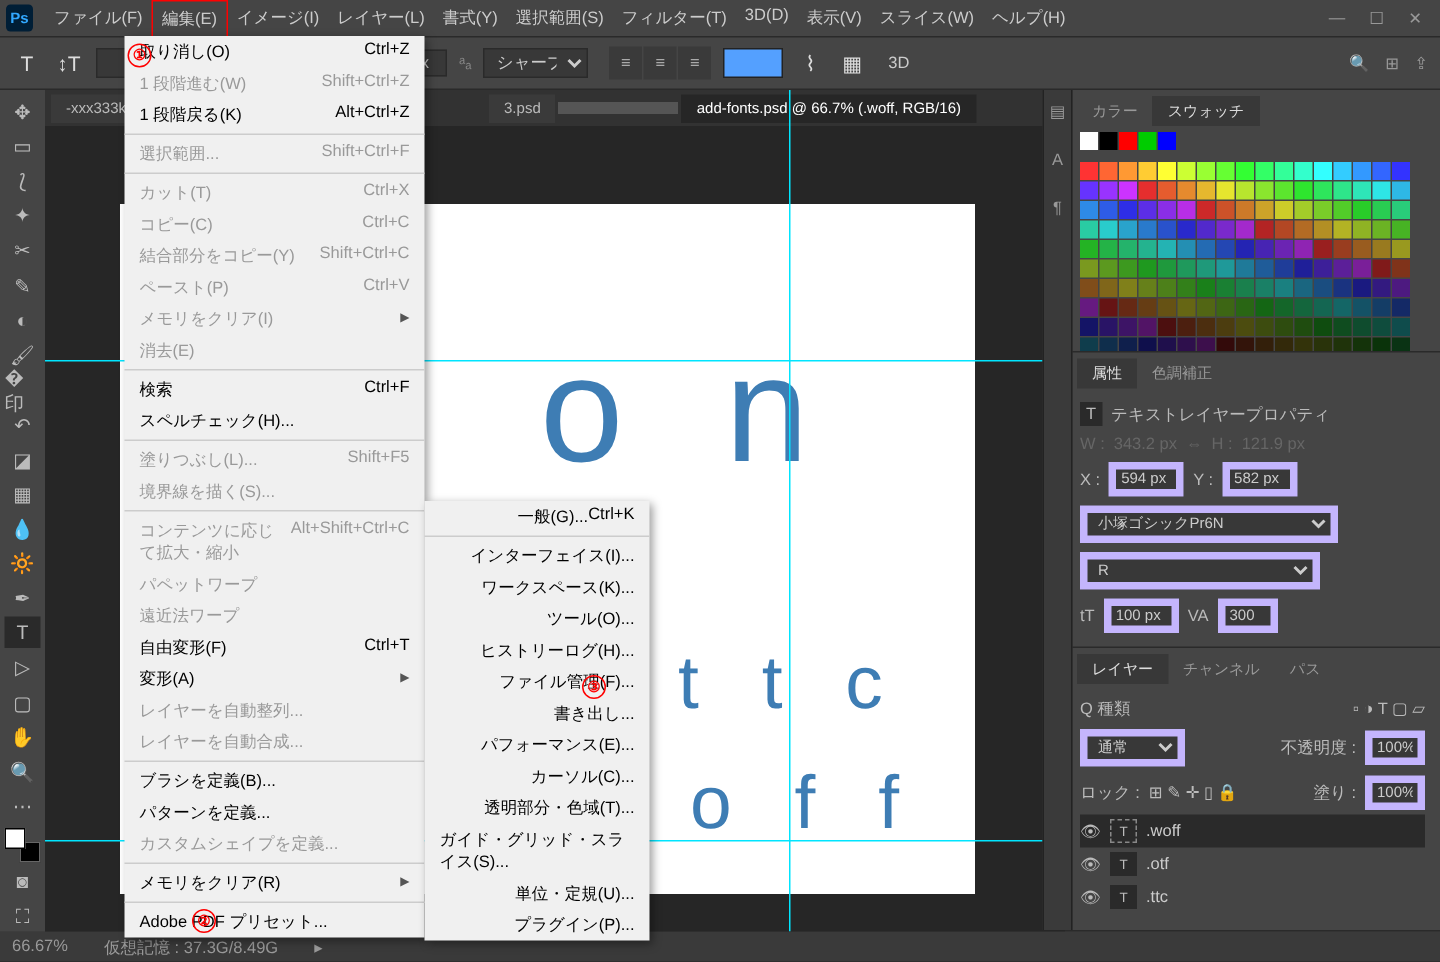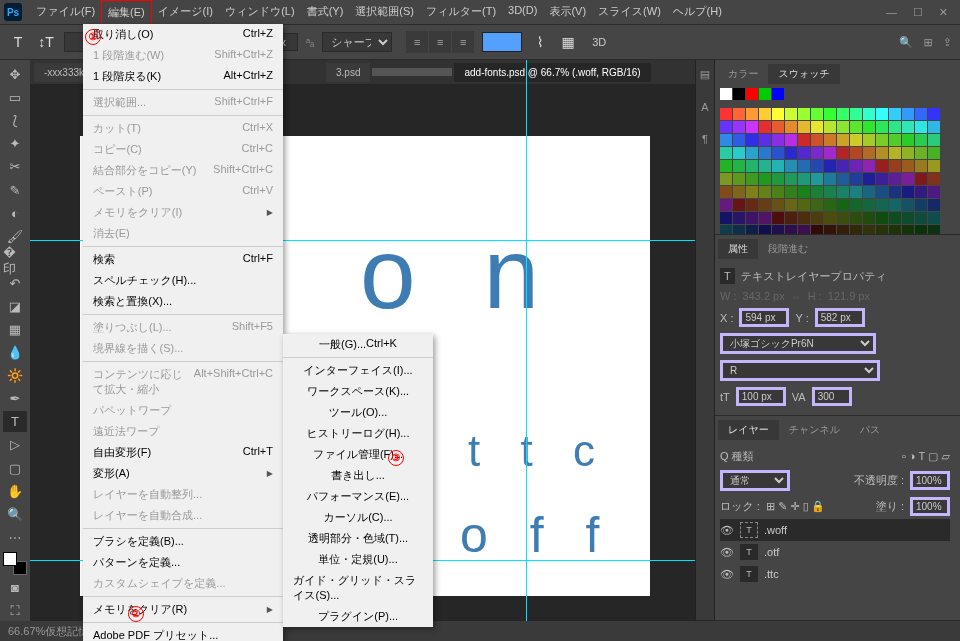--- a/index.html
+++ b/index.html
@@ -31,52 +31,52 @@
 .canvas{position:absolute;left:50px;top:76px;width:570px;height:460px;background:#fff}
 .guide-h{position:absolute;left:0;right:0;height:1px;background:#00e5ff}
 .guide-v{position:absolute;top:0;bottom:0;width:1px;background:#00e5ff}
 .canvas-text{position:absolute;color:#3e7db4;font-family:sans-serif}
 .dropdown{position:absolute;left:83px;top:24px;width:200px;background:#f0f0f0;color:#000;box-shadow:2px 2px 6px rgba(0,0,0,.4);z-index:10}
 .dropdown .mi{padding:3px 10px;display:flex;justify-content:space-between;font-size:11px}
 .dropdown .mi.disabled{color:#999}
 .dropdown .sep{height:1px;background:#ccc;margin:2px 0}
 .dropdown .arrow::after{content:"▶";font-size:8px;color:#555}
 .submenu{position:absolute;left:283px;top:334px;width:150px;background:#f0f0f0;color:#000;box-shadow:2px 2px 6px rgba(0,0,0,.4);z-index:11}
-.submenu .mi{padding:3px 10px;display:flex;justify-content:center;font-size:11px}
+.submenu .mi{padding:3px 10px;display:flex;justify-content:flex-end;font-size:11px}
 .submenu .mi.hl{background:#1e90ff;color:#fff}
 .submenu .mi.redbox{border:1px solid #ff0000}
 .submenu .sep{height:1px;background:#ccc;margin:2px 0}
 .annot{position:absolute;color:#ff0000;font-size:13px;z-index:20;font-weight:bold}
 .annot .circ{border:1.5px solid #ff0000;border-radius:50%;width:16px;height:16px;display:inline-flex;align-items:center;justify-content:center;font-size:10px}
 .panels{width:250px;background:#454545;display:flex;flex-direction:column}
 .panel{border-bottom:1px solid #2a2a2a}
 .panel-tabs{display:flex;padding:4px 8px 0;gap:0}
 .panel-tabs span{padding:3px 10px;font-size:10px;color:#999}
 .panel-tabs span.active{color:#ddd;background:#383838}
 .panel-body{padding:6px 10px}
 .swatch-row{display:flex;flex-wrap:wrap;gap:1px;padding:4px 10px}
 .swatch-row .sw{width:12px;height:12px}
 .props-row{display:flex;align-items:center;gap:6px;padding:3px 0;font-size:10px;color:#bbb}
-.props-row input,.props-row select{background:#383838;border:3px solid #c4b5fd;color:#ccc;padding:1px 3px;font-size:10px}
+.props-row input,.props-row select{background:#383838;border:5px solid #c4b5fd;color:#ccc;padding:1px 3px;font-size:10px}
 .layer-row{display:flex;align-items:center;gap:6px;padding:3px 0;font-size:10px}
 .layer-row .eye{width:14px;text-align:center;color:#bbb}
 .layer-row .thumb{width:18px;height:16px;background:#2a2a2a;display:flex;align-items:center;justify-content:center;color:#bbb;font-size:9px}
-.statusbar{height:20px;background:#3a3a3a;display:flex;align-items:center;padding:0 8px;font-size:10px;color:#999;gap:0}
+.statusbar{height:20px;background:#3a3a3a;display:flex;align-items:center;padding:0 8px;font-size:10px;color:#999;gap:24px}
 .mini-strip{position:absolute;left:695px;top:60px;width:20px;height:560px;background:#3a3a3a;border-left:1px solid #222;border-right:1px solid #222;display:flex;flex-direction:column;align-items:center;padding-top:8px;gap:20px;color:#999}
 </style>
 </head>
 <body>
 
 <div class="titlebar">
   <div class="ps-icon">Ps</div>
   <div class="menubar">
     <span>ファイル(F)</span>
     <span class="hl">編集(E)</span>
     <span>イメージ(I)</span>
-    <span>ウィンドウ(L)</span>
+    <span>レイヤー(L)</span>
     <span>書式(Y)</span>
     <span>選択範囲(S)</span>
     <span>フィルター(T)</span>
     <span>3D(D)</span>
     <span>表示(V)</span>
     <span>スライス(W)</span>
     <span>ヘルプ(H)</span>
   </div>
   <div class="win-controls">
     <span>—</span>
@@ -143,21 +143,21 @@
 
   <div class="canvas-area">
     <div class="tabs-row">
       <div class="tab">-xxx333kkk</div>
       <div class="tab" style="margin-left:220px">3.psd</div>
       <div class="tab" style="width:80px;background:#555"></div>
       <div class="tab active">add-fonts.psd @ 66.7% (.woff, RGB/16)</div>
     </div>
     <div class="canvas">
       <div class="canvas-text" style="left:280px;top:80px;font-size:100px;letter-spacing:20px">o n t</div>
-      <div class="canvas-text" style="left:388px;top:290px;font-size:44px;letter-spacing:14px">t t c</div>
+      <div class="canvas-text" style="left:372px;top:290px;font-size:50px;letter-spacing:14px">t t c</div>
       <div class="canvas-text" style="left:380px;top:370px;font-size:50px;letter-spacing:14px">o f f</div>
     </div>
     <div class="guide-h" style="top:180px"></div>
     <div class="guide-h" style="top:500px"></div>
     <div class="guide-v" style="left:496px"></div>
   </div>
 
   <div class="mini-strip">
     <span>▤</span>
     <span>A</span>
@@ -346,42 +346,42 @@
           <div class="sw" style="background: rgb(41, 51, 10);"></div>
           <div class="sw" style="background: rgb(31, 51, 10);"></div>
           <div class="sw" style="background: rgb(20, 51, 10);"></div>
           <div class="sw" style="background: rgb(10, 51, 10);"></div>
           <div class="sw" style="background: rgb(10, 51, 20);"></div>
         </div>
     </div>
     <div class="panel">
       <div class="panel-tabs">
           <span class="active">属性</span>
-          <span>段階進む</span>
+          <span>色調補正</span>
         </div>
       <div class="panel-body">
         <div class="props-row">
             <span style="background:#2a2a2a;padding:2px 4px">T</span>
             <span>テキストレイヤープロパティ</span>
           </div>
         <div class="props-row" style="color:#666">
             <span>W :</span>
             <span>343.2 px</span>
             <span>⇔</span>
             <span>H :</span>
             <span>121.9 px</span>
           </div>
         <div class="props-row">
             <span>X :</span>
             <input style="width: 50px;" value="594 px">
             <span>Y :</span>
             <input style="width: 50px;" value="582 px">
           </div>
         <div class="props-row">
-            <select style="width:156px"><option>小塚ゴシックPr6N</option></select>
+            <select style="width:172px"><option>小塚ゴシックPr6N</option></select>
           </div>
         <div class="props-row">
             <select style="width:160px"><option>R</option></select>
           </div>
         <div class="props-row">
             <span>tT</span>
             <input style="width: 50px;" value="100 px">
             <span>VA</span>
             <input style="width: 40px;" value="300">
           </div>
@@ -478,23 +478,20 @@
       <span>消去(E)</span>
     </div>
   <div class="sep"></div>
   <div class="mi">
       <span>検索</span>
       <span>Ctrl+F</span>
     </div>
   <div class="mi">
       <span>スペルチェック(H)...</span>
     </div>
-  <div class="mi">
-      <span>検索と置換(X)...</span>
-    </div>
   <div class="sep"></div>
   <div class="mi disabled">
       <span>塗りつぶし(L)...</span>
       <span>Shift+F5</span>
     </div>
   <div class="mi disabled">
       <span>境界線を描く(S)...</span>
     </div>
   <div class="sep"></div>
   <div class="mi disabled">
@@ -570,24 +567,24 @@
   <div class="mi">
       <span>パフォーマンス(E)...</span>
     </div>
   <div class="mi">
       <span>カーソル(C)...</span>
     </div>
   <div class="mi">
       <span>透明部分・色域(T)...</span>
     </div>
   <div class="mi">
+      <span>ガイド・グリッド・スライス(S)...</span>
+    </div>
+  <div class="mi">
       <span>単位・定規(U)...</span>
-    </div>
-  <div class="mi">
-      <span>ガイド・グリッド・スライス(S)...</span>
     </div>
   <div class="mi">
       <span>プラグイン(P)...</span>
     </div>
 
 </div>
 
 <div class="annot" style="left:85px;top:28px"><span class="circ">①</span></div>
 <div class="annot" style="left:128px;top:605px"><span class="circ">②</span></div>
 <div class="annot" style="left:388px;top:449px"><span class="circ">③</span></div>

